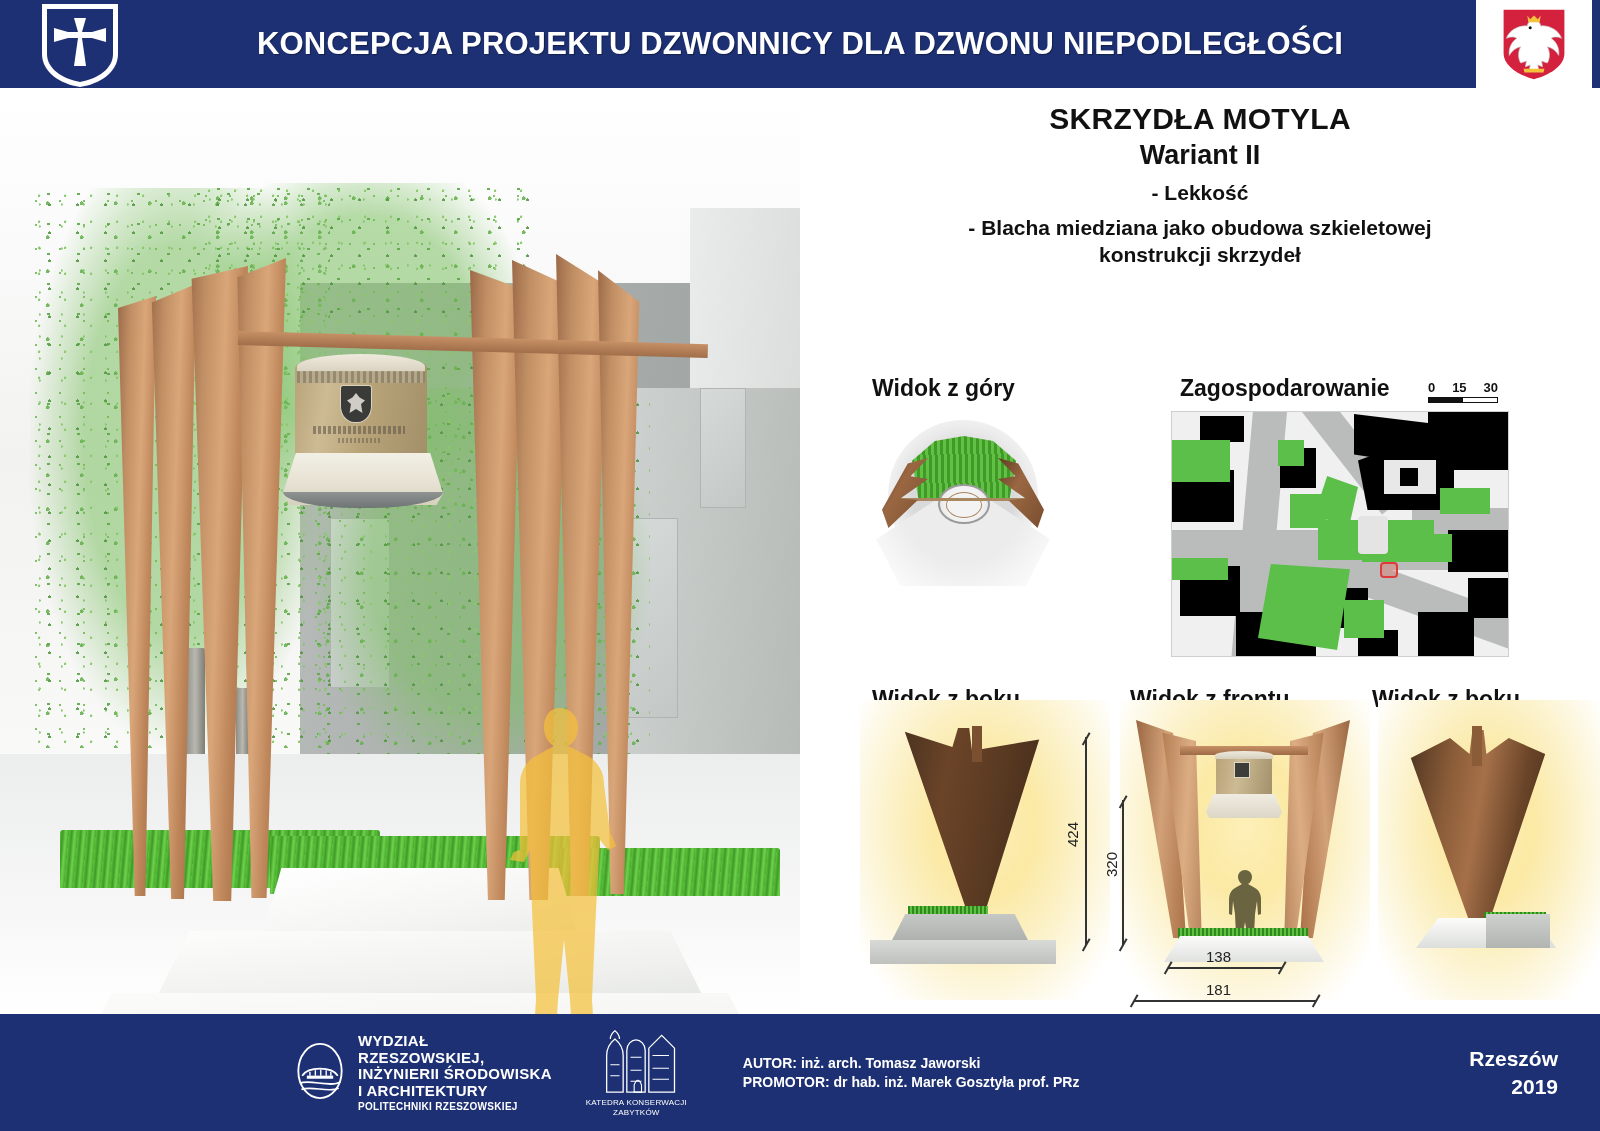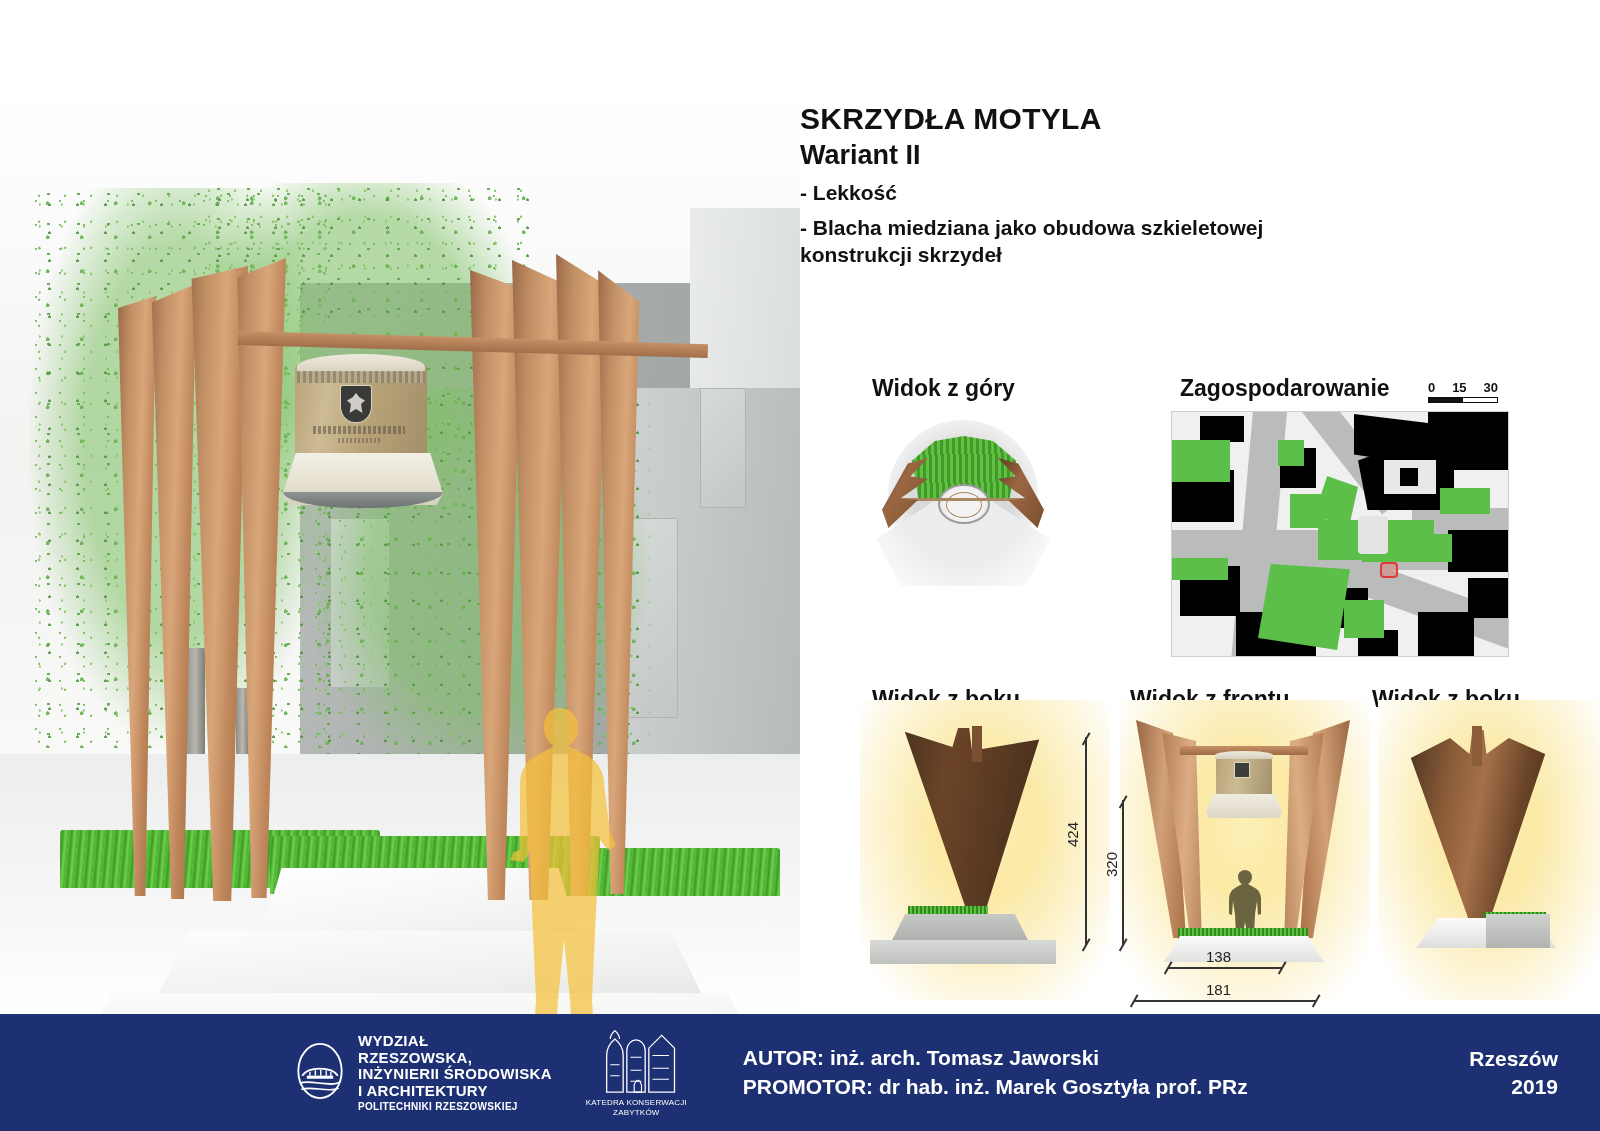--- a/index.html
+++ b/index.html
@@ -147,21 +147,21 @@
     opacity:.45;
   }
   .human {
     position:absolute; left:498px; top:612px; width:135px; height:370px;
     opacity:.72;
   }
 
   
   .titleblock {
     position:absolute; left:800px; top:92px; width:800px; height:260px;
-    text-align:left; color:#111;
+    text-align:center; color:#111;
   }
   .tb-h1 { font-size:30px; font-weight:bold; margin-top:10px; letter-spacing:.3px;}
   .tb-h2 { font-size:27px; font-weight:bold; margin-top:4px;}
   .tb-li { font-size:21px; font-weight:bold; margin-top:9px; line-height:1.25;}
 
   .sec-label {
     position:absolute; font-size:23px; font-weight:bold; color:#111; white-space:nowrap;
   }
 
   
@@ -254,28 +254,48 @@
     background:#ffffff; display:flex; align-items:center; gap:12px; padding-left:40px;
   }
   .prz-text { color:#1d3073; font-weight:bold; line-height:1.08; }
   .prz-l1 { font-size:21px; letter-spacing:.4px; }
   .prz-l2 { font-size:21px; letter-spacing:.4px; }
   .prz-l3 { font-size:11px; letter-spacing:.2px; }
   .fac-text { color:#fff; font-weight:bold; line-height:1.1; letter-spacing:.3px; }
   .fac-l { font-size:15px; }
   .fac-sm { font-size:10px; margin-top:2px; }
   .kat-text { color:#fff; font-size:8px; text-align:center; line-height:1.2; letter-spacing:.2px; }
-  .credits { color:#fff; font-weight:bold; font-size:21px; line-height:1.35; }
+  .credits { color:#fff; font-weight:bold; font-size:14px; line-height:1.35; }
   .place { color:#fff; font-weight:bold; font-size:21px; text-align:right; line-height:1.3; }
 </style>
 </head>
 <body>
 
 <div id="board">
 
+  <div class="header">
+    <div class="crest-left">
+      <svg viewBox="0 0 84 86" width="84" height="86">
+        <path d="M4 2 H80 V52 C80 70 62 82 42 85 C22 82 4 70 4 52 Z" fill="#fff"></path>
+        <path d="M9 7 H75 V52 C75 67 59 77 42 80 C25 77 9 67 9 52 Z" fill="#1d3073"></path>
+        <path d="M36 16 H48 L44 30 H54 L68 26 V40 L54 36 H44 L48 64 H36 L40 36 H30 L16 40 V26 L30 30 H40 Z" fill="#fff"></path>
+      </svg>
+    </div>
+    <div class="header-title">KONCEPCJA PROJEKTU DZWONNICY DLA DZWONU NIEPODLEGŁOŚCI</div>
+    <div class="crest-right">
+      <svg viewBox="0 0 80 84" width="76" height="80">
+        <path d="M4 2 H76 V52 C76 68 58 79 40 83 C22 79 4 68 4 52 Z" fill="#fff"></path>
+        <path d="M8 6 H72 V52 C72 65 56 75 40 79 C24 75 8 65 8 52 Z" fill="#d4213d"></path>
+        <path d="M40 17 C36 17 33 20 33 23 C25 22 14 27 11 36 C15 34 19 34 22 36 C16 40 13 47 14 54 C17 49 21 46 26 45 C23 50 23 57 26 62 L32 60 L31 66 L36 64 L35 70 H45 L44 64 L49 66 L48 60 L54 62 C57 57 57 50 54 45 C59 46 63 49 66 54 C67 47 64 40 58 36 C61 34 65 34 69 36 C66 27 55 22 47 23 C47 20 44 17 40 17 Z" fill="#fff" stroke="#c8c8c8" stroke-width=".7"></path>
+        <path d="M33 12 L36 16 L40 12 L44 16 L47 12 L46 19 H34 Z" fill="#f2c43c"></path>
+        <circle cx="36" cy="25" r="1.6" fill="#111"></circle>
+        <path d="M29 68 H51 L50 72 H30 Z" fill="#f2c43c"></path>
+      </svg>
+    </div>
+  </div>
 
   <div class="render">
     <div class="render-sky"></div>
 
     <div class="bldg-far"></div>
     <div class="bldg-right-wall"></div>
     <div class="bldg-far2"></div>
     <div class="bldg-win" style="left:330px;top:430px;width:60px;height:170px;"></div>
     <div class="bldg-win" style="left:620px;top:430px;width:58px;height:200px;"></div>
     <div class="bldg-win" style="left:700px;top:300px;width:46px;height:120px;"></div>
@@ -485,21 +505,21 @@
           <ellipse cx="31" cy="38" rx="28" ry="35" fill="none" stroke="#fff" stroke-width="2.4"></ellipse>
           <path d="M8 44 C16 32 46 32 54 44" fill="none" stroke="#fff" stroke-width="2.4"></path>
           <rect x="14" y="44" width="34" height="4" fill="#fff"></rect>
           <path d="M18 44 v-5 M25 44 v-7 M32 44 v-8 M39 44 v-7 M45 44 v-5" stroke="#fff" stroke-width="1.8"></path>
           <path d="M5 54 C16 48 46 60 57 52" fill="none" stroke="#fff" stroke-width="2.2"></path>
           <path d="M7 62 C18 56 44 67 55 60" fill="none" stroke="#fff" stroke-width="2.2"></path>
         </svg>
       </div>
       <div class="fac-text">
         <div class="fac-l">WYDZIAŁ</div>
-        <div class="fac-l">RZESZOWSKA,</div>
+        <div class="fac-l">RZESZOWSKIEJ,</div>
         <div class="fac-l">INŻYNIERII ŚRODOWISKA</div>
         <div class="fac-l">I ARCHITEKTURY</div>
         <div class="fac-sm">POLITECHNIKI RZESZOWSKIEJ</div>
       </div>
     </div>
 
     <div style="margin-left:34px;text-align:center;">
       <div>
         <svg viewBox="0 0 92 72" width="86" height="66">
           <path d="M14 70 V30 C14 22 18 16 23 12 C28 16 32 22 32 30 V70 Z" fill="none" stroke="#fff" stroke-width="1.4"></path>

